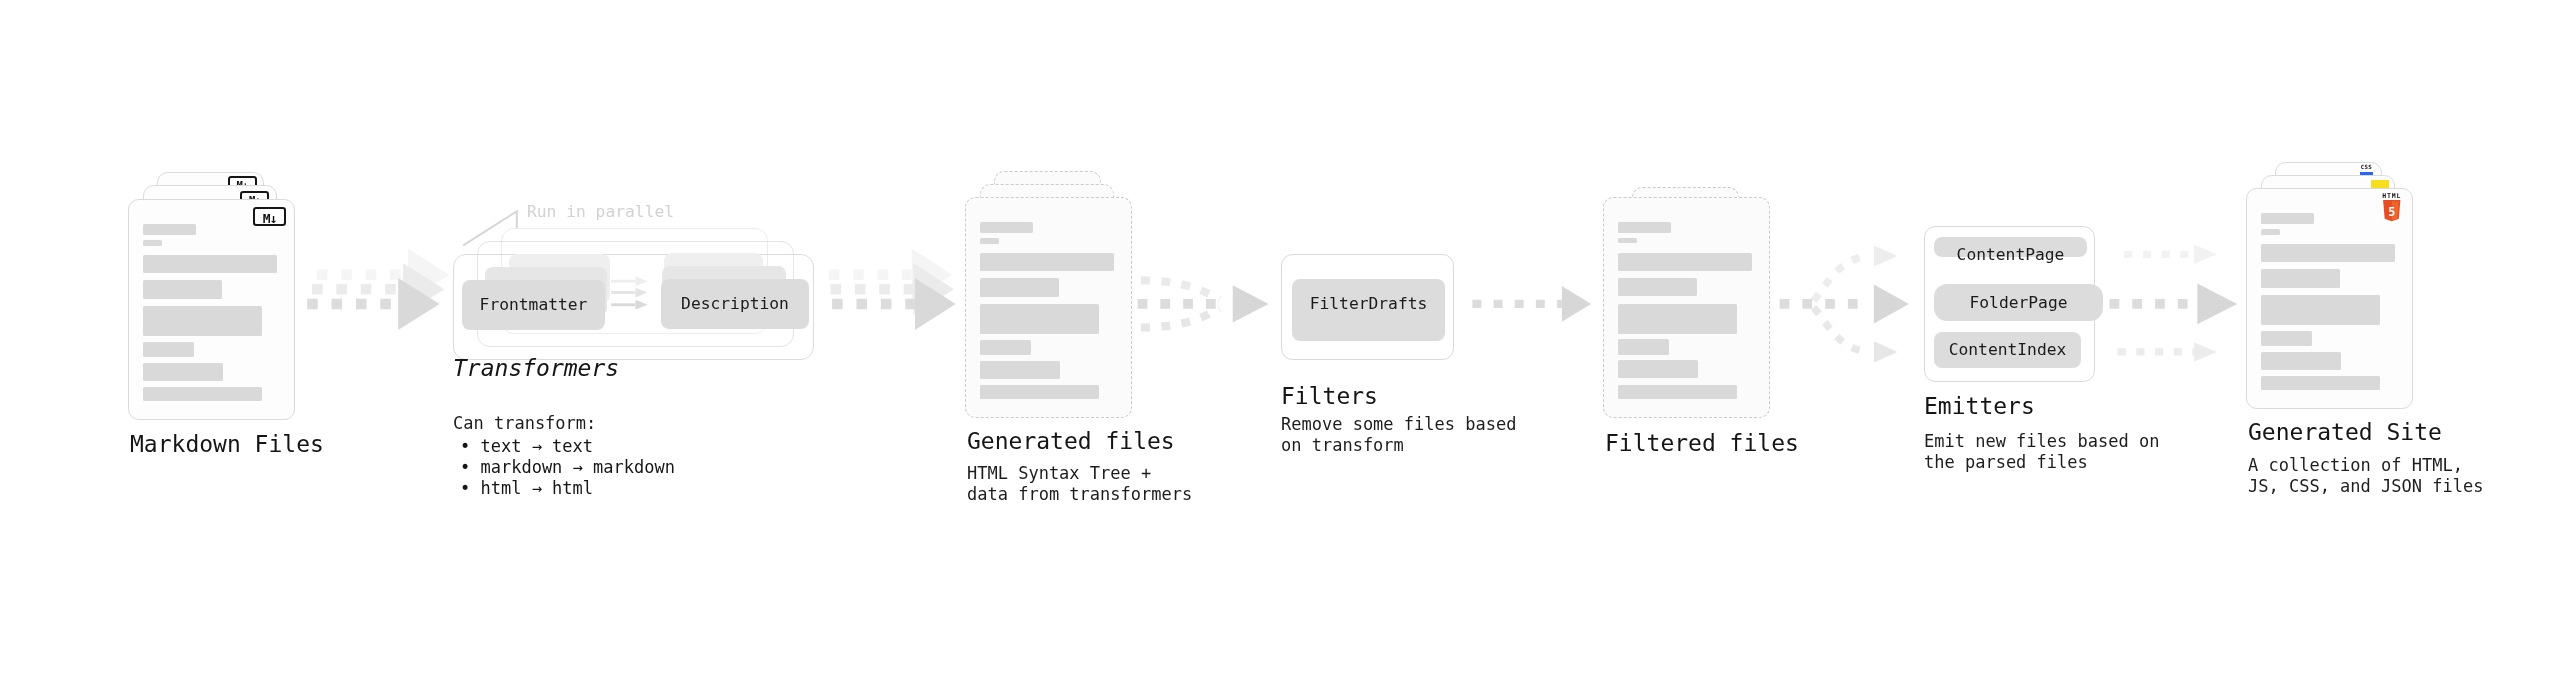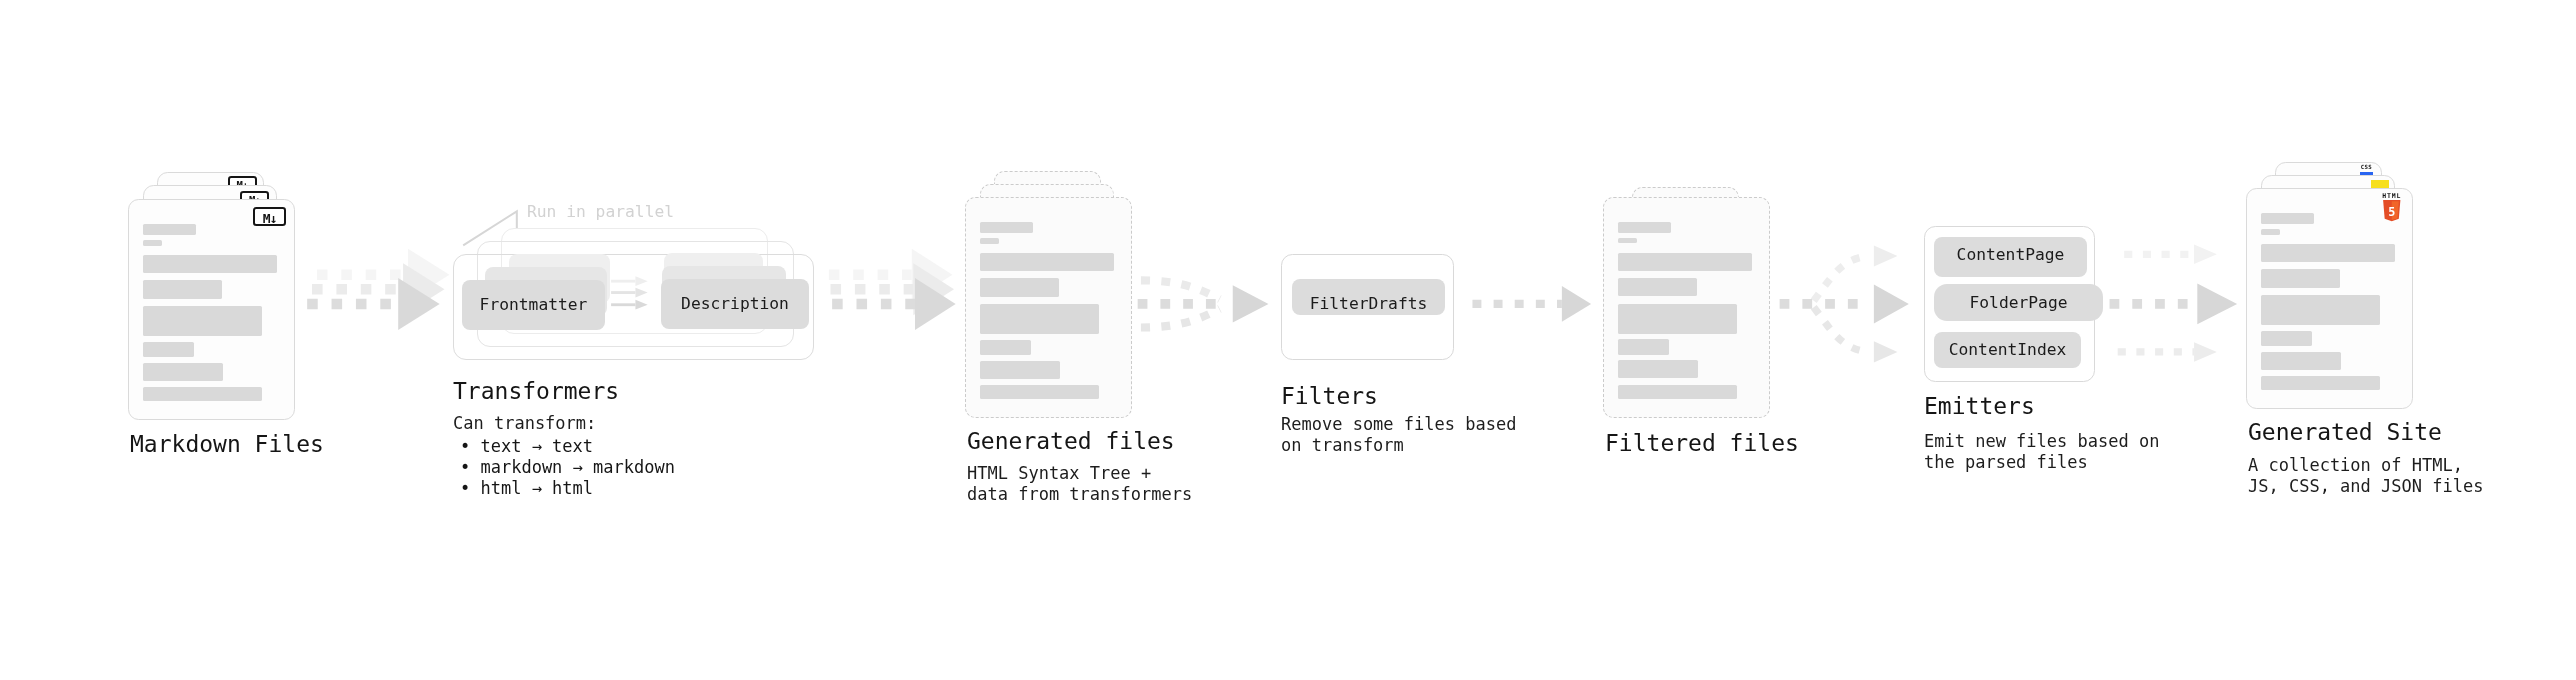--- a/index.html
+++ b/index.html
@@ -161,21 +161,21 @@
   <div class="outline-box" style="left:453px;top:254px;width:361px;height:106px;border:1.6px solid #dcdcdc;"></div>
 
   <div class="ghost" style="left:509px;top:254px;width:101px;height:49px;background:#efefef;"></div>
   <div class="ghost" style="left:485px;top:267px;width:122px;height:49px;background:#e6e6e6;"></div>
   <div class="node" style="left:462px;top:280px;width:143px;height:50px;line-height:50px;">Frontmatter</div>
 
   <div class="ghost" style="left:664px;top:253px;width:99px;height:49px;background:#efefef;"></div>
   <div class="ghost" style="left:662px;top:266px;width:124px;height:49px;background:#e6e6e6;"></div>
   <div class="node" style="left:661px;top:279px;width:148px;height:50px;line-height:50px;">Description</div>
 
-  <h2 class="abs stage-label" style="left:453px;top:378px;">Transformers</h2>
+  <h2 class="abs stage-label" style="left:453px;top:355px;font-style:italic;">Transformers</h2>
   <div class="abs stage-desc" style="left:453px;top:413px;">Can transform:</div>
   <div class="abs" style="left:460px;top:436px;">
     <div class="bullet-line">• text → text</div>
     <div class="bullet-line">• markdown → markdown</div>
     <div class="bullet-line">• html → html</div>
   </div>
 
   <div class="file-stack dashed" style="left:965px;top:171px;width:199px;height:252px;">
     <div class="card c3" style="top:0;"></div>
     <div class="card c2" style="top:13px;"></div>
@@ -192,21 +192,21 @@
       </div>
     </div>
   </div>
   <h2 class="abs stage-label" style="left:967px;top:428px;">Generated files</h2>
   <div class="abs stage-desc" style="left:967px;top:463px;">
     <div>HTML Syntax Tree +</div>
     <div>data from transformers</div>
   </div>
 
   <div class="outline-box" style="left:1281px;top:254px;width:173px;height:106px;border:1.6px solid #d9d9d9;border-radius:11.4px;"></div>
-  <div class="node" style="left:1292px;top:279px;width:153px;height:36px;line-height:50px;">FilterDrafts</div>
+  <div class="node" style="left:1292px;top:279px;width:153px;height:62px;line-height:50px;">FilterDrafts</div>
   <h2 class="abs stage-label" style="left:1281px;top:383px;">Filters</h2>
   <div class="abs stage-desc" style="left:1281px;top:414px;">
     <div>Remove some files based</div>
     <div>on transform</div>
   </div>
 
   <div class="file-stack dashed" style="left:1603px;top:187px;width:199px;height:240px;">
     <div class="card c3" style="top:0;"></div>
     <div class="card c1" style="top:9.8px;">
       <div class="pad">
@@ -217,21 +217,21 @@
         <div class="bar b5"></div>
         <div class="bar b6"></div>
         <div class="bar b7"></div>
         <div class="bar b8"></div>
       </div>
     </div>
   </div>
   <h2 class="abs stage-label" style="left:1605px;top:430px;">Filtered files</h2>
 
   <div class="outline-box" style="left:1924px;top:226px;width:171px;height:156px;border:1.6px solid #d9d9d9;border-radius:11.4px;"></div>
-  <div class="node" style="left:1934px;top:237px;width:153px;height:40px;line-height:36px;">ContentPage</div>
+  <div class="node" style="left:1934px;top:237px;width:153px;height:20px;line-height:36px;">ContentPage</div>
   <div class="node" style="left:1934px;top:284px;width:169px;height:37px;line-height:37px;border-radius:13px;">FolderPage</div>
   <div class="node" style="left:1934px;top:332px;width:147px;height:36px;line-height:36px;">ContentIndex</div>
   <h2 class="abs stage-label" style="left:1924px;top:393px;">Emitters</h2>
   <div class="abs stage-desc" style="left:1924px;top:431px;">
     <div>Emit new files based on</div>
     <div>the parsed files</div>
   </div>
 
   <div class="file-stack" style="left:2246px;top:162px;width:199px;height:252px;">
     <div class="card c3" style="top:0;">

